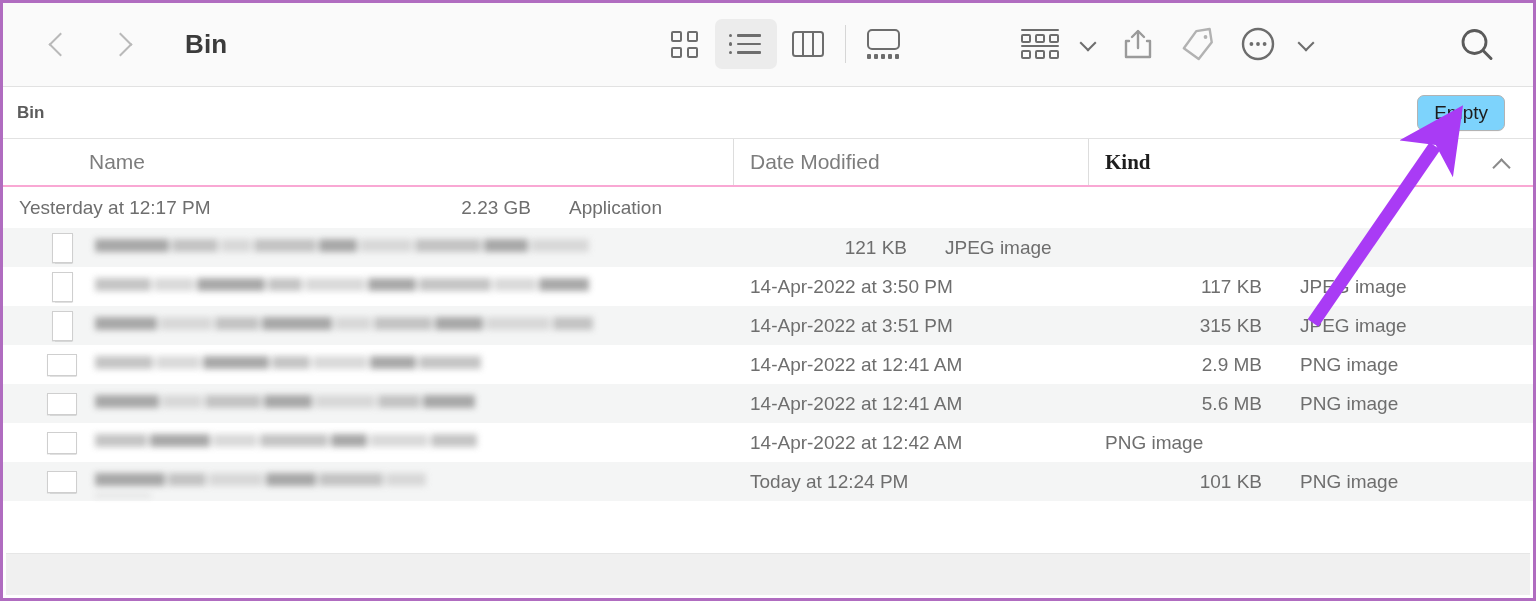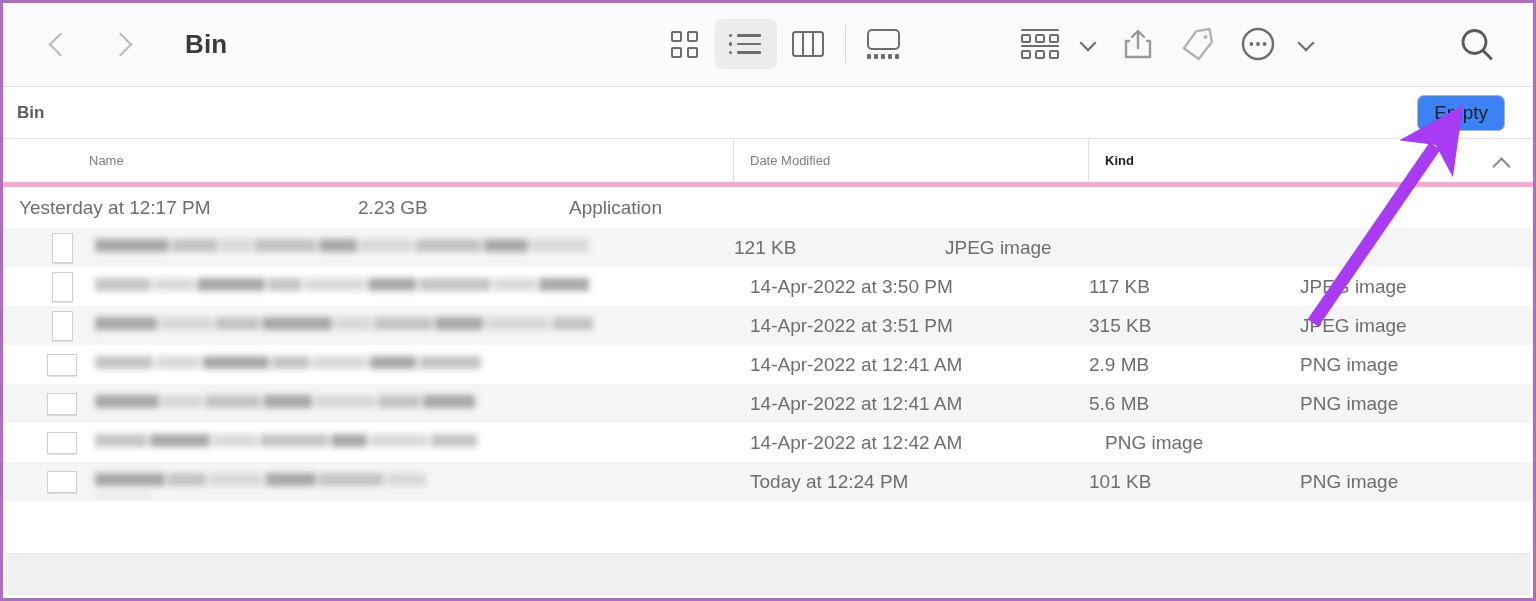--- a/index.html
+++ b/index.html
@@ -180,49 +180,49 @@
     border-bottom: 1px solid #e2e2e2;
     position: relative;
   }
   .subbar-title {
     font-size: 17px;
     font-weight: 700;
     color: #5c5c5c;
   }
   .empty-btn {
     border: 1px solid #b3b3b3;
-    background: #3b82f6;
+    background: #7dd3fc;
     border-radius: 7px;
     padding: 6px 16px;
     font-size: 19px;
     color: #1d1d1d;
     font-family: "Liberation Sans", sans-serif;
     cursor: default;
     box-shadow: 0 0.5px 0.5px rgba(0,0,0,0.06);
   }
 
   
   .colheader {
     height: 48px;
     display: flex;
     align-items: stretch;
     background: #ffffff;
-    border-bottom: 5px solid #f9a8d4;
-    font-size: 13px;
+    border-bottom: 2px solid #f9a8d4;
+    font-size: 21px;
     color: #7d7d7d;
     position: relative;
     text-align: right;
   }
   .colheader .cell {
     display: flex;
     align-items: center;
     border-right: 1px solid #dddddd;
     padding-left: 16px;
   }
-  .colheader .cell:last-child { border-right: none; }
+  .colheader .cell:last-child { border-right: none; font-family: Liberation Serif, serif; }
   .c-name { width: 731px; padding-left: 86px !important; }
   .c-date { width: 355px; }
   .c-size { width: 195px; }
   .c-kind { flex: 1; font-weight: 700; color: #1d1d1d; position: relative; }
   .sort-arrow {
     position: absolute;
     right: 24px;
     top: 50%;
     width: 15px; height: 15px;
     margin-top: -4px;
@@ -249,21 +249,21 @@
   .row.alt { background: #f4f5f5; }
   .row.first { height: 41px; }
 
   .cell-name {
     width: 731px;
     display: flex;
     align-items: center;
     padding-left: 44px;
   }
   .cell-date { width: 355px; padding-left: 16px; }
-  .cell-size { width: 195px; text-align: left; padding-right: 22px; }
+  .cell-size { width: 195px; text-align: right; padding-right: 22px; }
   .cell-kind { flex: 1; padding-left: 16px; }
 
   .fname {
     font-size: 22px;
     color: #1a1a1a;
     margin-left: 18px;
   }
 
   
   .redacted {

